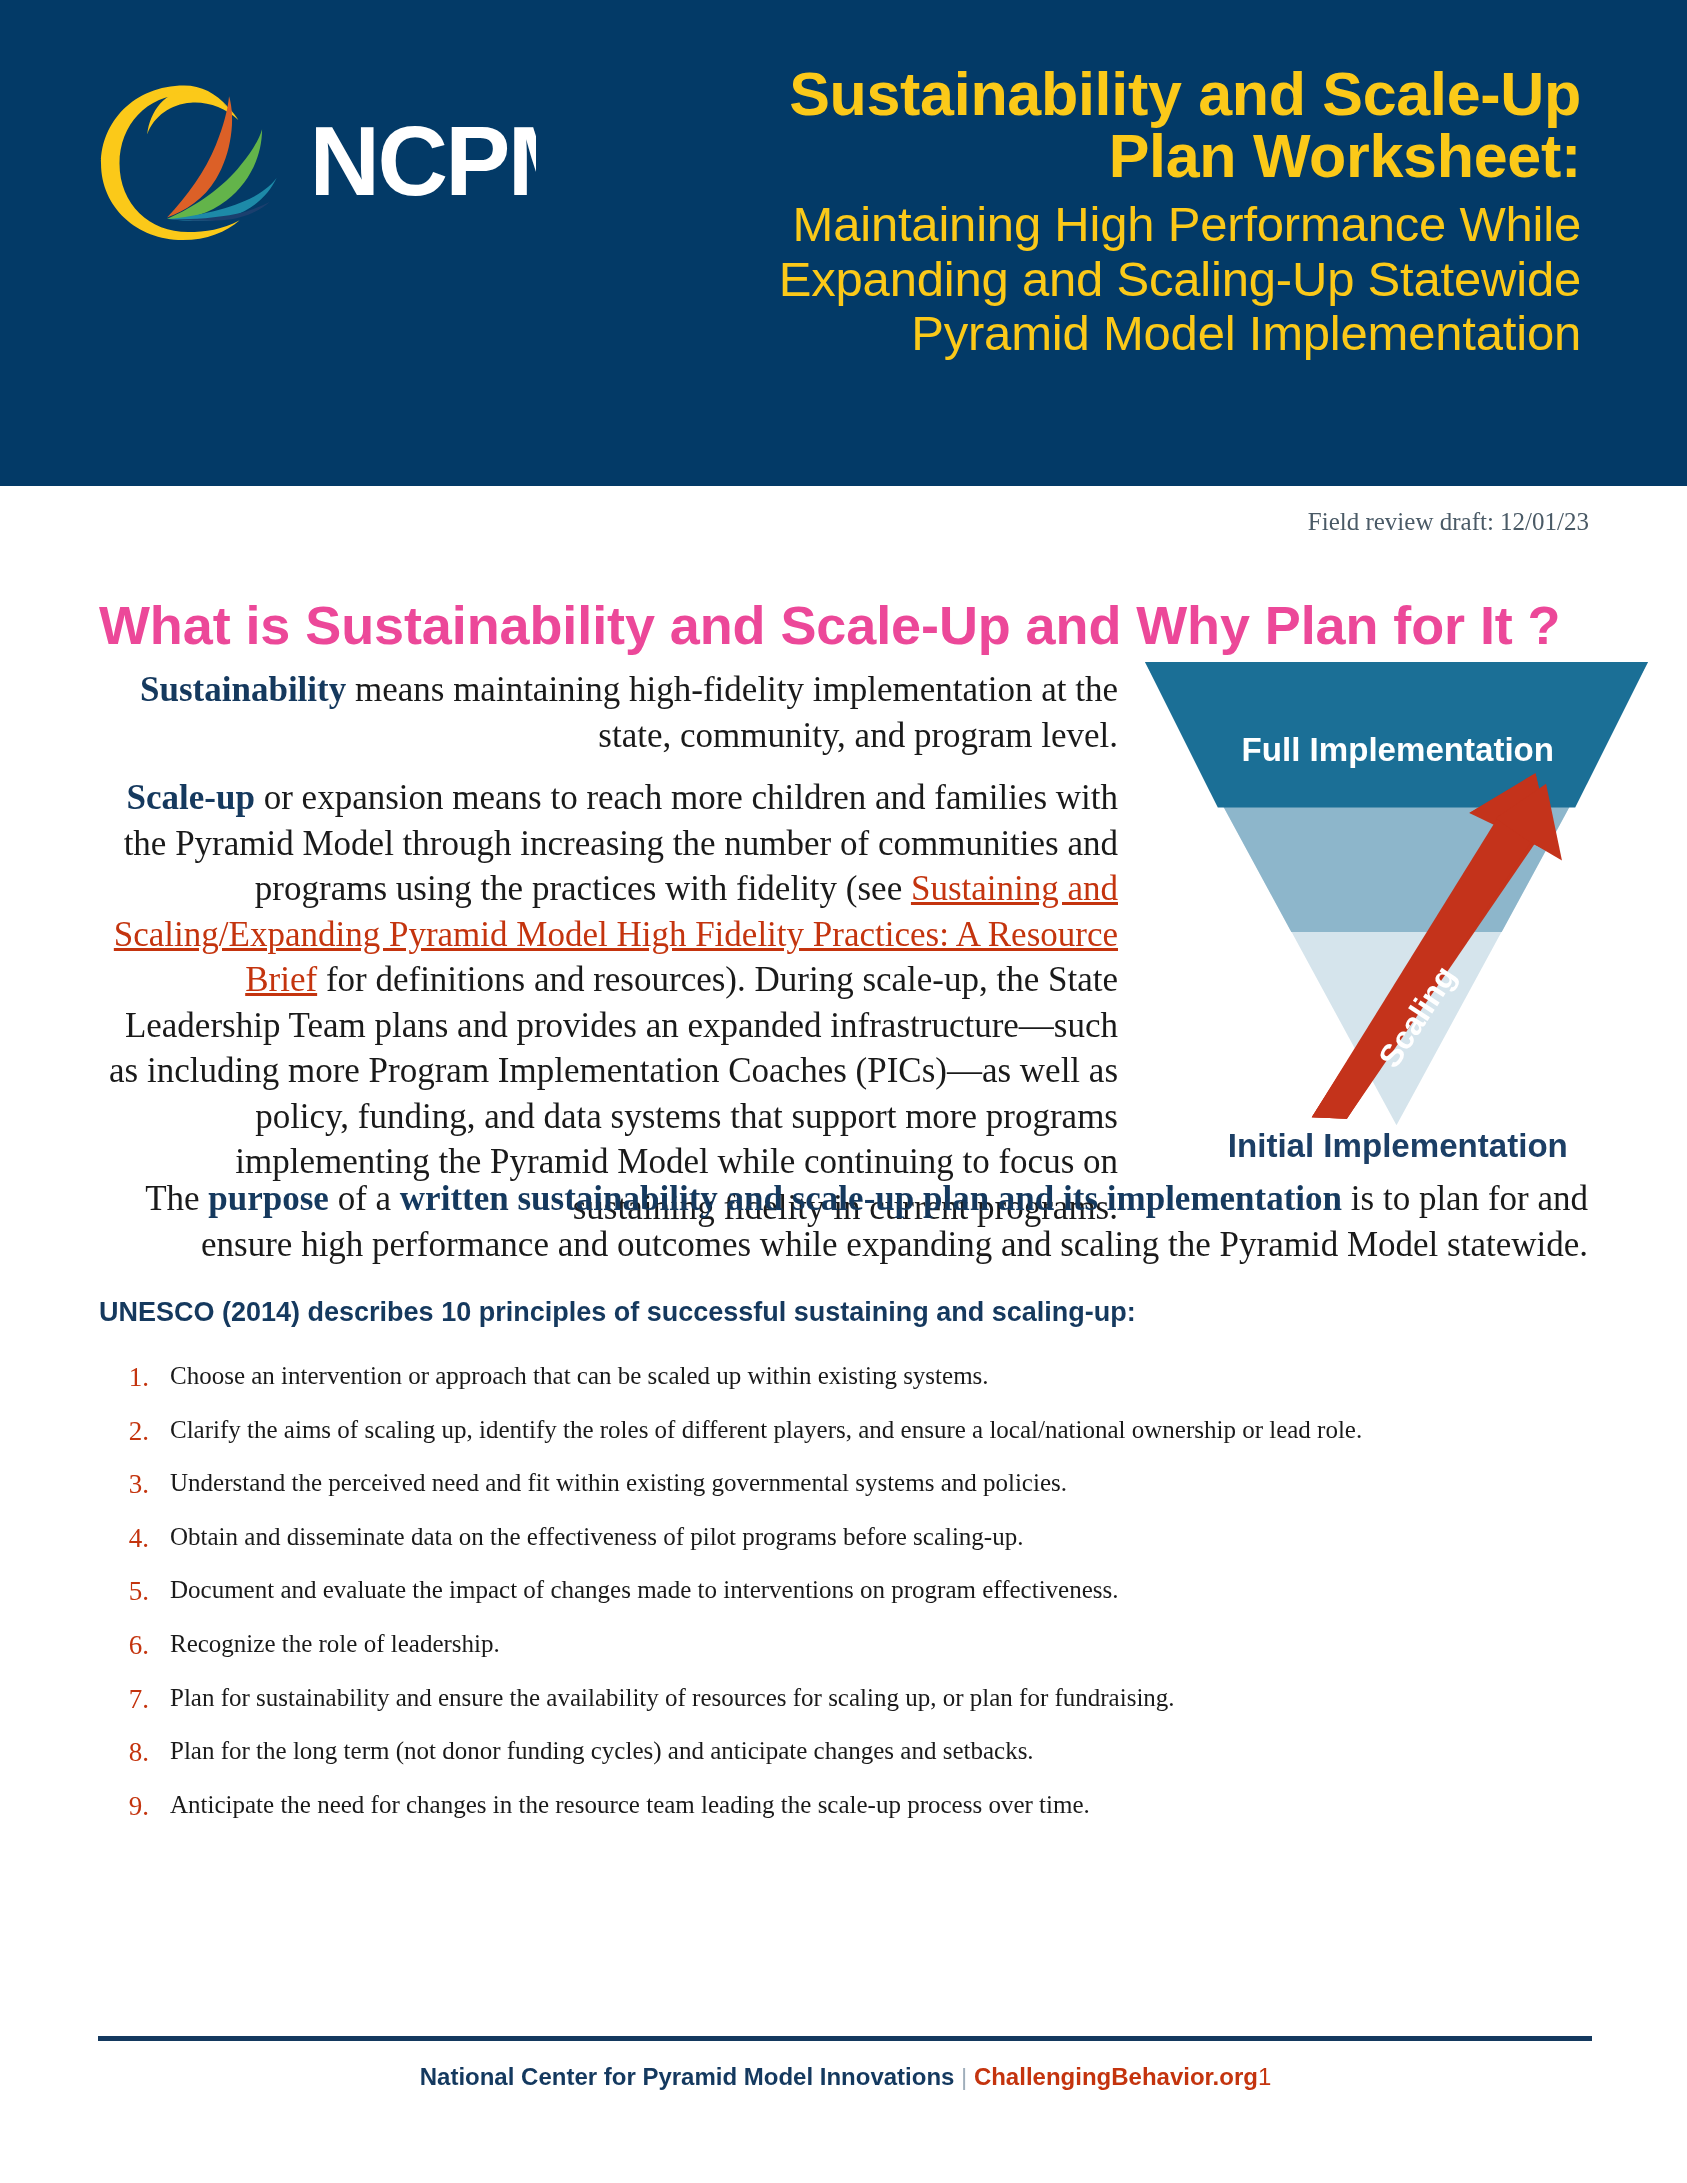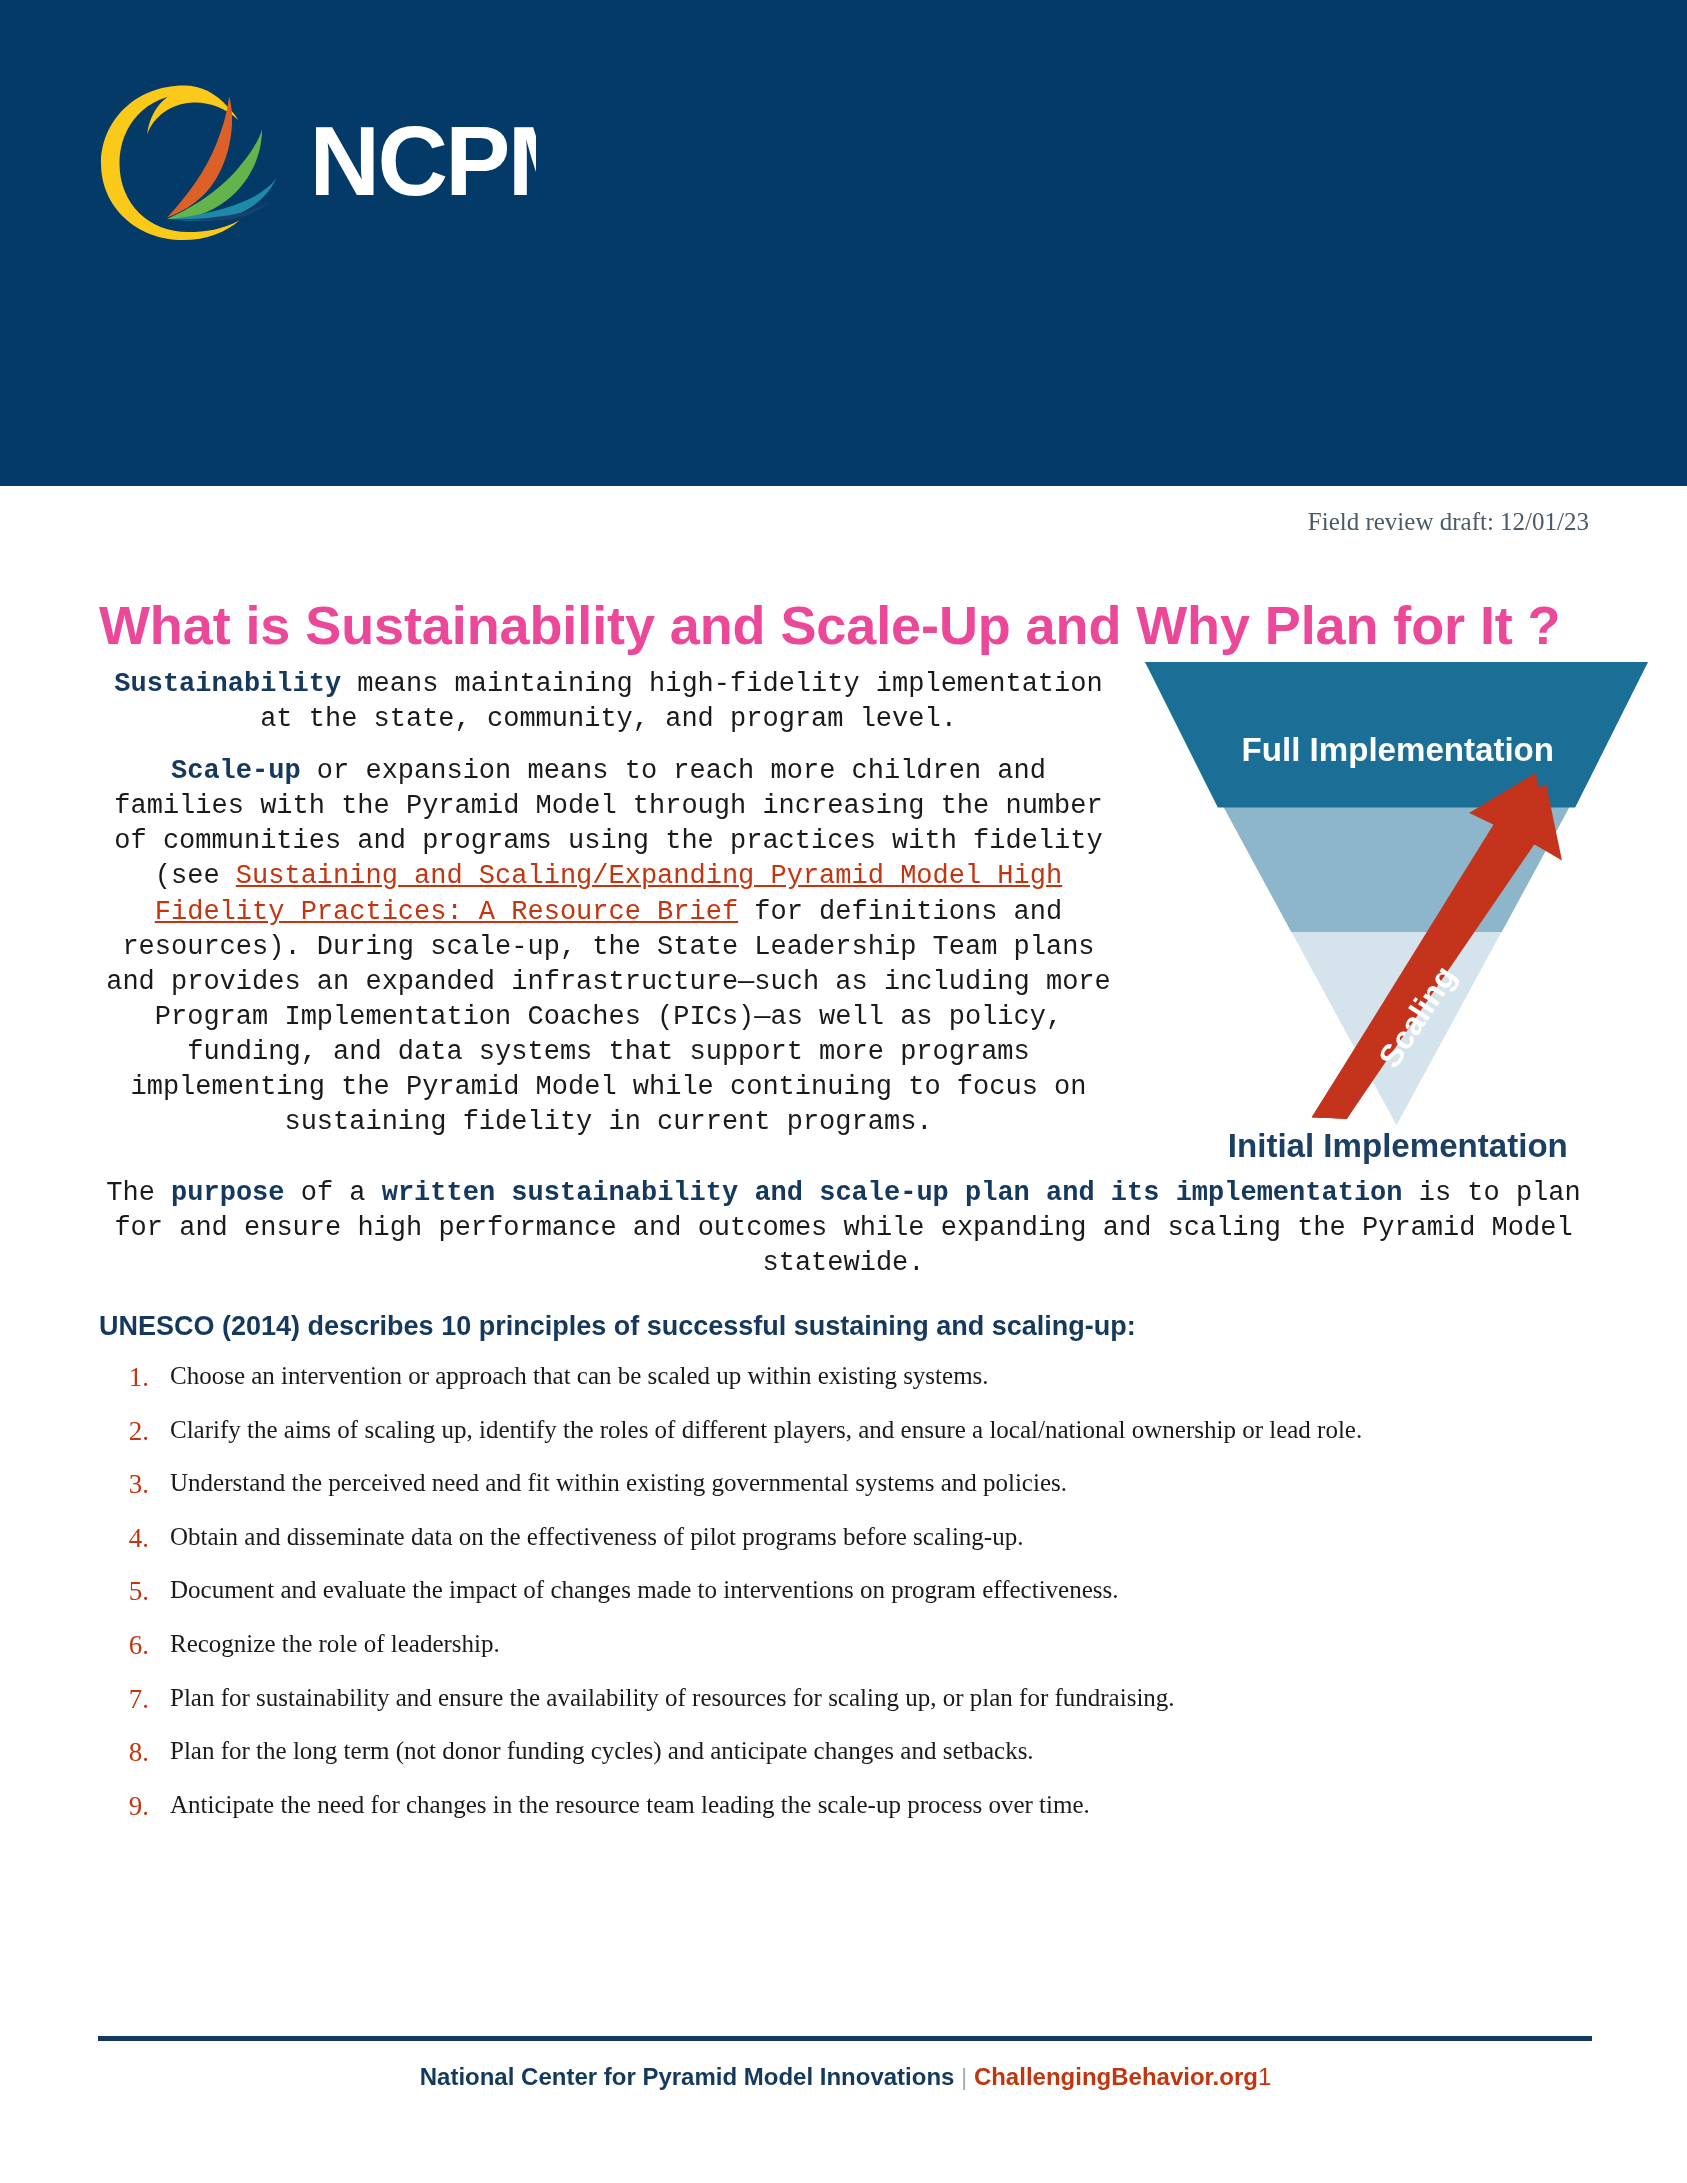--- a/index.html
+++ b/index.html
@@ -88,25 +88,25 @@
     width: 1019px;
   }
   .wide-col {
     position: absolute;
     left: 99px;
     top: 1176px;
     width: 1489px;
   }
   p.para {
     margin: 0 0 17px 0;
-    font-family: Liberation Mono, monospace;
-    font-size: 27px;
+    font-family: Liberation Serif, serif;
+    font-size: 35px;
     line-height: 1.30;
     color: #1A1A1A;
-    text-align: center;
+    text-align: right;
   }
   .b-navy {
     font-weight: bold;
     color: #15395E;
   }
   .link {
     color: #C4340E;
     text-decoration: underline;
   }
   .unesco {
@@ -209,20 +209,31 @@
       <path d="M268 150 C 256 176, 232 198, 200 208 C 170 218, 134 216, 104 212
                C 148 208, 200 196, 234 178 C 252 168, 262 158, 268 150 Z" fill="#1D8AA8"></path>
 
       <path d="M258 186 C 240 202, 214 212, 186 214 C 152 216, 122 214, 104 212
                C 140 214, 186 210, 218 202 C 238 196, 250 190, 258 186 Z" fill="#1B3F6E"></path>
 
       <text x="318" y="176" font-family="Liberation Sans, sans-serif" font-size="148" font-weight="bold" fill="#FFFFFF" letter-spacing="-4">NCPMI</text>
     </svg>
   </div>
 
+  <div class="title-block">
+    <div class="title-main">
+      <div>Sustainability and Scale-Up</div>
+      <div>Plan Worksheet:</div>
+    </div>
+    <div class="title-sub">
+      <div>Maintaining High Performance While</div>
+      <div>Expanding and Scaling-Up Statewide</div>
+      <div>Pyramid Model Implementation</div>
+    </div>
+  </div>
 </div>
 
 <div class="draft-line">Field review draft: 12/01/23</div>
 
 <div class="page-title">What is Sustainability and Scale-Up and Why Plan for It ?</div>
 
 <div class="body-col">
 
   <p class="para">
     <span class="b-navy">Sustainability</span><span> means maintaining high-fidelity implementation at the state, community, and program level.</span>

